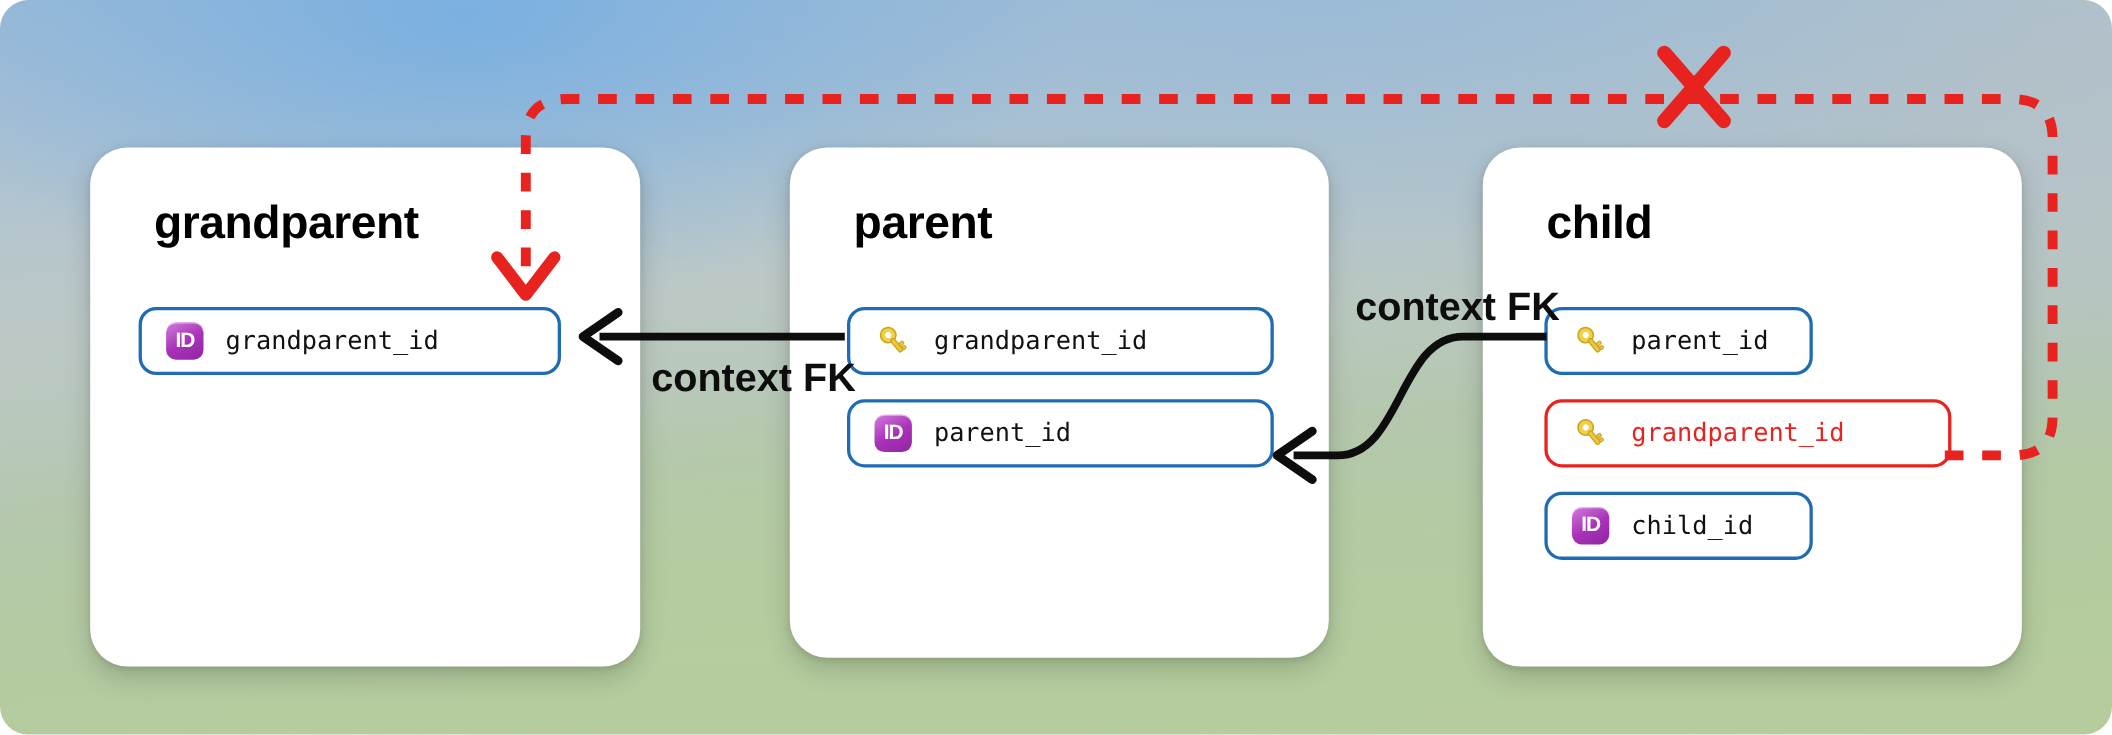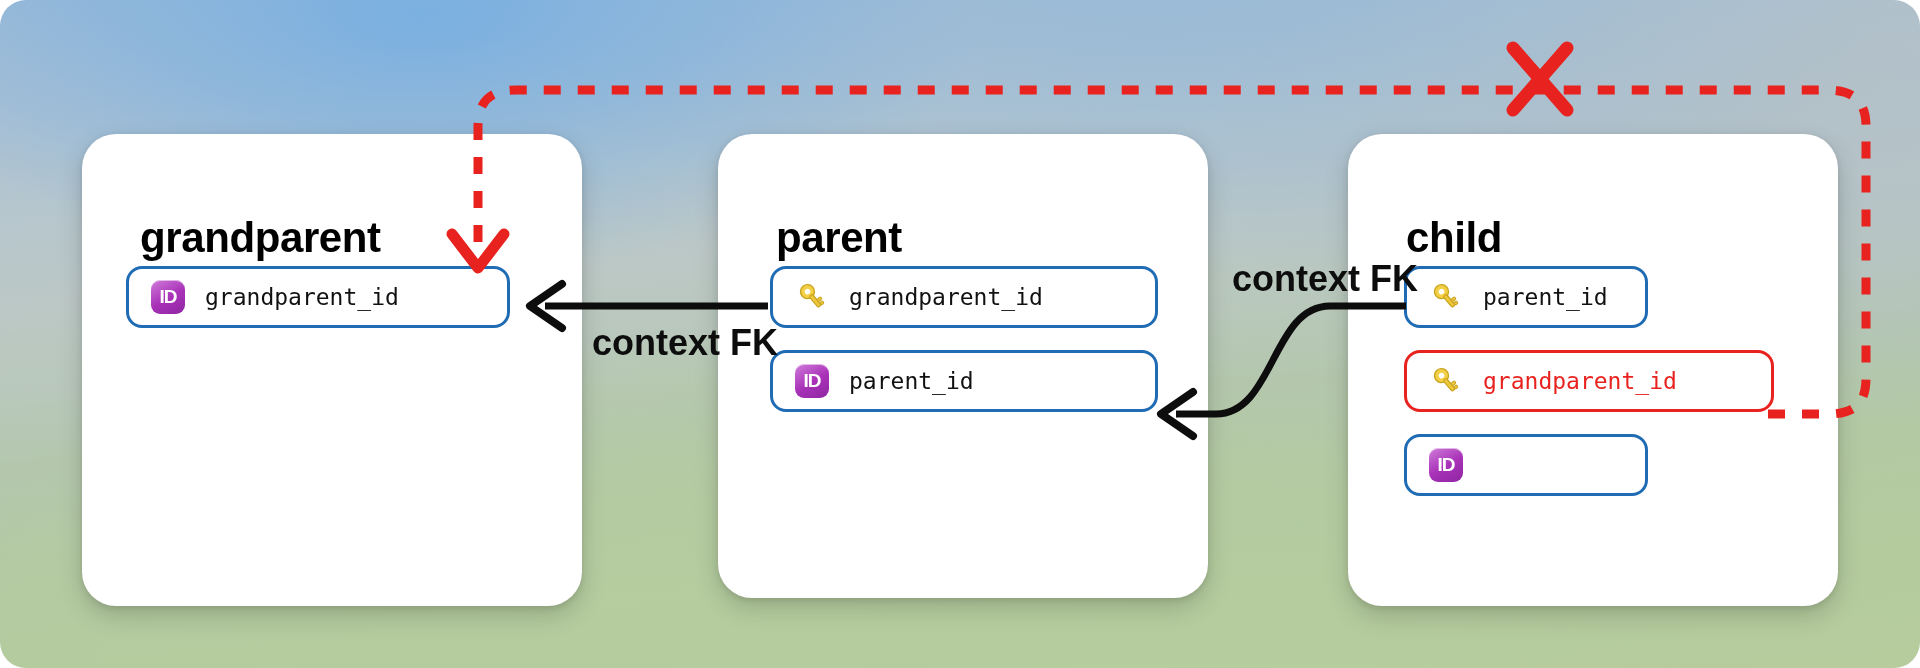--- a/index.html
+++ b/index.html
@@ -47,34 +47,33 @@
 
   .card-title {
     position: absolute;
     left: 58px;
     top: 44px;
     font-size: 42px;
     font-weight: bold;
     color: #000000;
     letter-spacing: -0.4px;
     white-space: nowrap;
-    margin-top: 36px;
   }
 
   
   .fields {
     position: absolute;
     left: 0;
     right: 0;
     top: 128px;
   }
   .field {
     position: relative;
     height: 62px;
-    margin: 4px auto 22px auto;
+    margin: 17px auto 22px auto;
     border: 3px solid #1f6cb5;
     border-radius: 16px;
     background: #ffffff;
     display: flex;
     align-items: center;
     padding: 0 22px;
     gap: 20px;
   }
   .field.red { border-color: #e8231f; }
   .field-label {
@@ -193,20 +192,21 @@
               <rect x="15" y="15" width="4" height="14" rx="1.4" fill="#edc63c" stroke="#c9a51f" stroke-width="1.2"></rect>
               <rect x="19" y="22" width="4.5" height="3" rx="1" fill="#edc63c" stroke="#c9a51f" stroke-width="1"></rect>
               <rect x="19" y="26.5" width="3.5" height="2.8" rx="1" fill="#edc63c" stroke="#c9a51f" stroke-width="1"></rect>
             </g>
           </svg>
         </span>
         <span class="field-label">grandparent_id</span>
       </div>
       <div class="field small">
         <span class="icon-id">ID</span>
+        <span class="field-label">child_id</span>
       </div>
     </div>
   </div>
 
   <div class="conn-label" id="label-fk-1">context FK</div>
   <div class="conn-label" id="label-fk-2">context FK</div>
 
   <svg id="overlay" viewBox="0 0 1920 668" xmlns="http://www.w3.org/2000/svg">
 
     <g>

